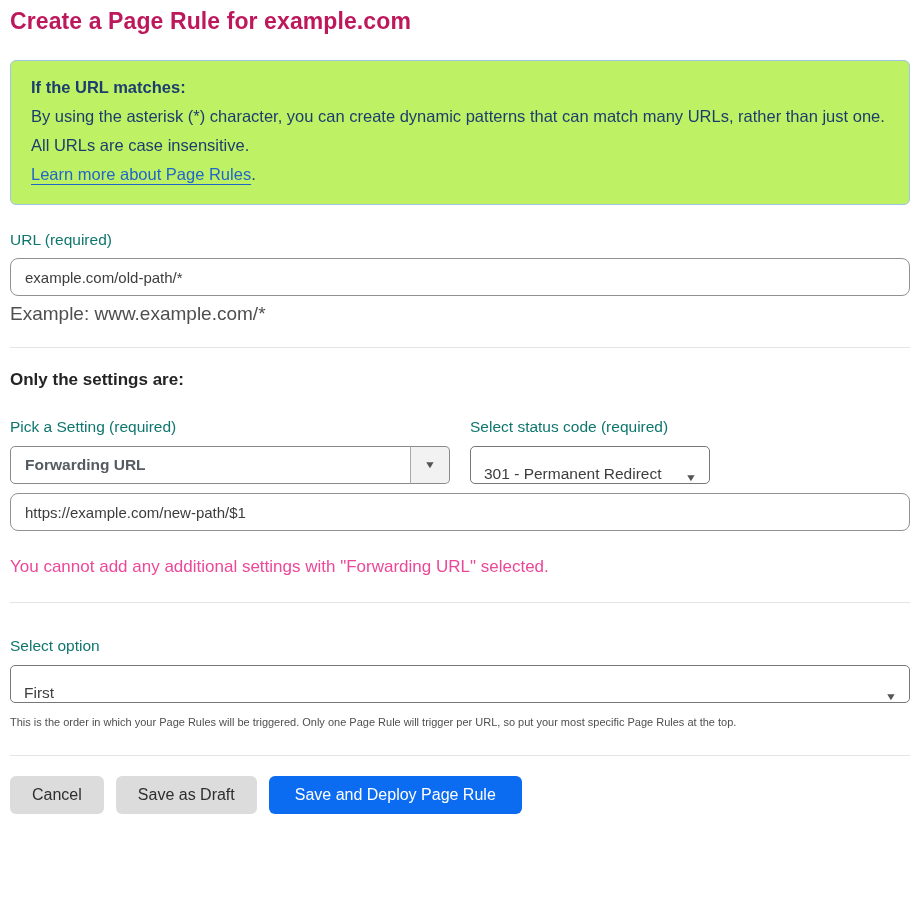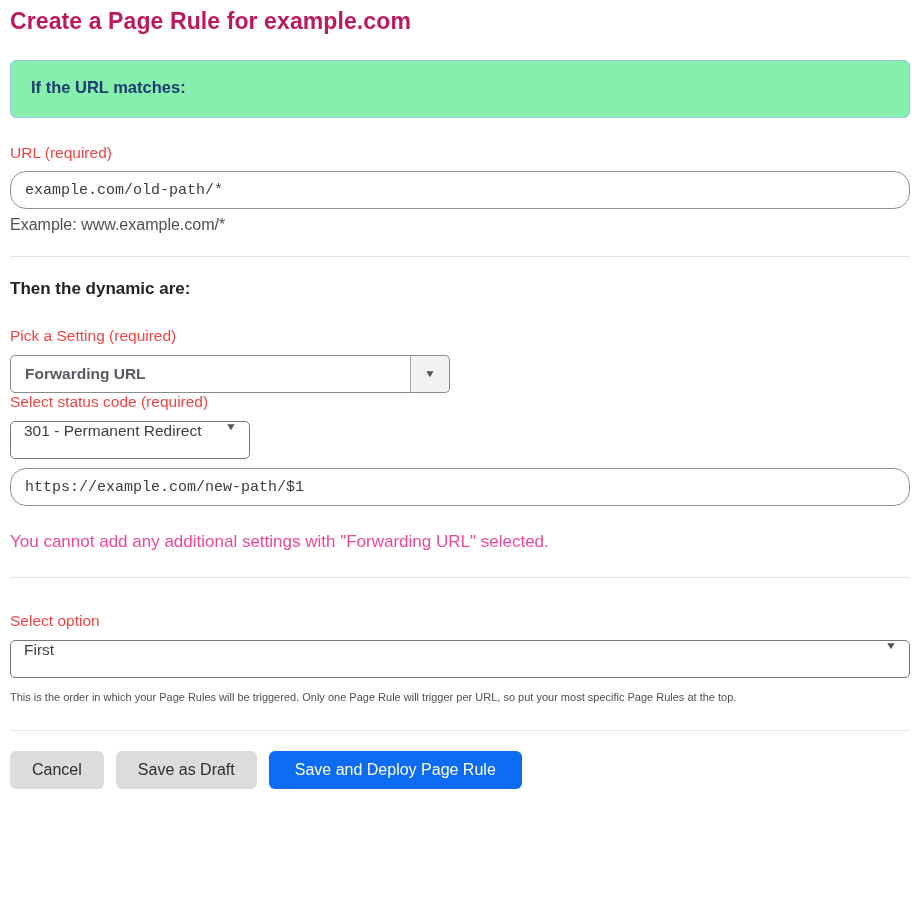--- a/index.html
+++ b/index.html
@@ -16,77 +16,76 @@
   .page-title {
     font-size: 23px;
     font-weight: 700;
     color: #be185d;
     letter-spacing: 0.1px;
   }
 
   
   .info-box {
     margin-top: 25px;
-    background: #86efac;
+    background: #bef264;
     border: 1px solid #9ec4e8;
     border-radius: 6px;
     padding: 12px 20px 15px 20px;
     color: #1c3e6e;
     font-size: 16.5px;
     line-height: 29px;
   }
   .info-heading { font-weight: 700; font-size: 16.5px; }
   .info-body { max-width: 870px; }
   .info-link {
     color: #2166c9;
     text-decoration: underline;
     text-underline-offset: 4px;
     cursor: pointer;
   }
 
   .field-label {
     font-size: 15.5px;
-    color: #ef4444;
+    color: #0f766e;
   }
 
   .text-input {
     display: block;
     width: 100%;
     height: 38px;
     border: 1px solid #919191;
-    border-radius: 16px;
+    border-radius: 8px;
     padding: 0 14px;
-    font-family: Liberation Mono, monospace;
+    font-family: Liberation Sans, sans-serif;
     font-size: 15px;
     color: #3d3d3d;
     background: #ffffff;
     outline: none;
   }
 
   .helper-text {
-    font-size: 16px;
+    font-size: 19px;
     color: #4f4f4f;
   }
 
   .divider {
     border: none;
     border-top: 1px solid #e4e4e4;
     height: 0;
   }
 
   .section-heading {
     font-size: 17px;
     font-weight: 700;
     color: #242424;
   }
 
   .settings-row {
     display: flex;
     margin-top: 28px;
-    flex-direction: column;
   }
   .col-setting { width: 440px; margin-right: 20px; }
   .col-status { width: 240px; }
 
   
   .combo {
     margin-top: 10px;
     display: flex;
     height: 38px;
     cursor: pointer;
@@ -116,21 +115,21 @@
   }
 
   
   .select-box {
     margin-top: 10px;
     height: 38px;
     border: 1px solid #777777;
     border-radius: 5px;
     background: #ffffff;
     display: flex;
-    align-items: flex-start;
+    align-items: flex-end;
     padding: 0 13px;
     font-size: 15.5px;
     color: #3d3d3d;
     cursor: pointer;
   }
   .select-box .select-value { flex: 1; }
 
   .arrow-glyph {
     font-size: 10px;
     color: #555555;
@@ -190,29 +189,32 @@
 </style>
 </head>
 <body>
 
 <div class="page">
 
   <h1 class="page-title">Create a Page Rule for example.com</h1>
 
   <div class="info-box">
     <div class="info-heading">If the URL matches:</div>
+    <div class="info-body"><span>By using the asterisk (*) character, you can create dynamic patterns that can match many URLs, rather than just one. All URLs are case insensitive.</span><br>
+      <span class="info-link">Learn more about Page Rules</span><span>.</span>
+    </div>
   </div>
 
   <div class="field-label mt-26">URL (required)</div>
   <input class="text-input mt-9" type="text" value="example.com/old-path/*" style="">
   <div class="helper-text mt-7">Example: www.example.com/*</div>
 
   <hr class="divider mt-22">
 
-  <div class="section-heading mt-22">Then the dynamic are:</div>
+  <div class="section-heading mt-22">Only the settings are:</div>
 
   <div class="settings-row">
     <div class="col-setting">
       <div class="field-label">Pick a Setting (required)</div>
       <div class="combo">
         <div class="combo-field">Forwarding URL</div>
         <div class="combo-arrow-btn">
           <span class="arrow-glyph">▼</span>
         </div>
       </div>

